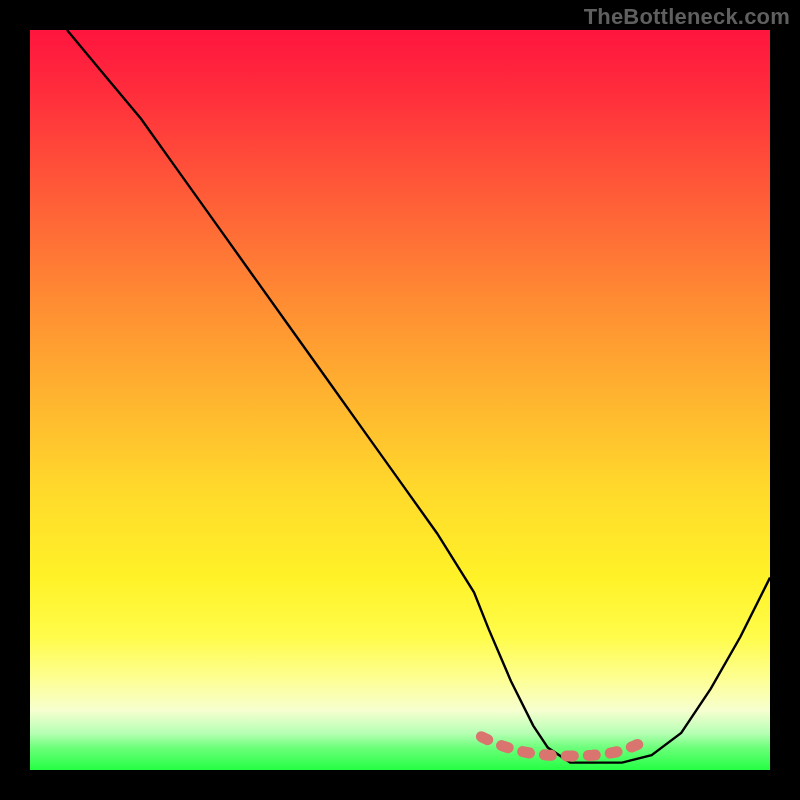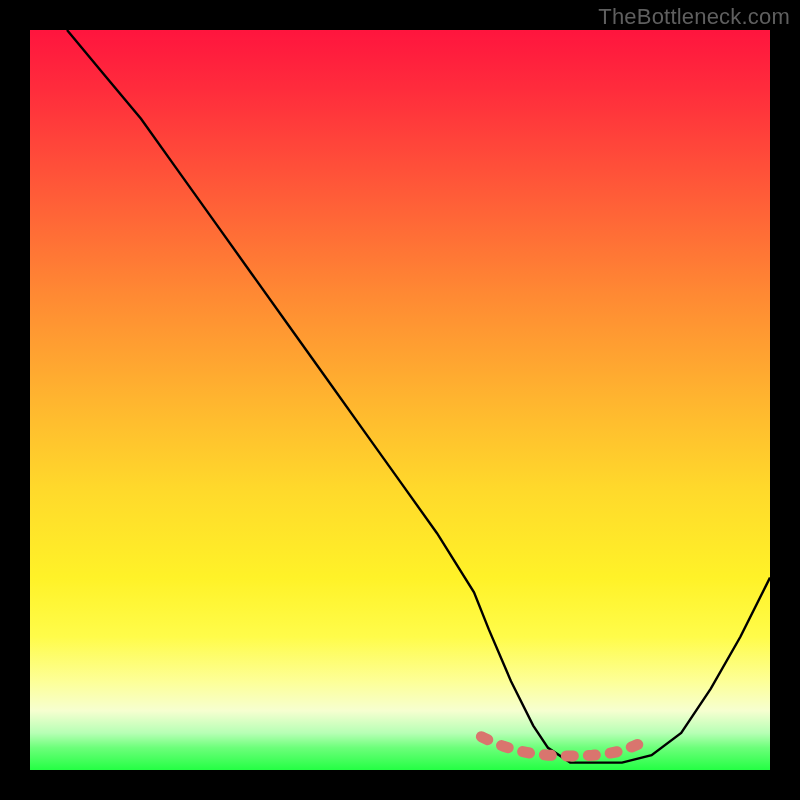--- a/index.html
+++ b/index.html
@@ -18,21 +18,21 @@
     width: 800px;
     height: 800px;
     background: #000;
   }
   .watermark {
     position: absolute;
     top: 4px;
     right: 10px;
     color: #5f5f5f;
     font-size: 22px;
-    font-weight: 400;
+    font-weight: 700;
     letter-spacing: 0.2px;
     z-index: 5;
   }
   .plot {
     position: absolute;
     top: 30px;
     left: 30px;
     width: 740px;
     height: 740px;
     background: linear-gradient(to bottom,

